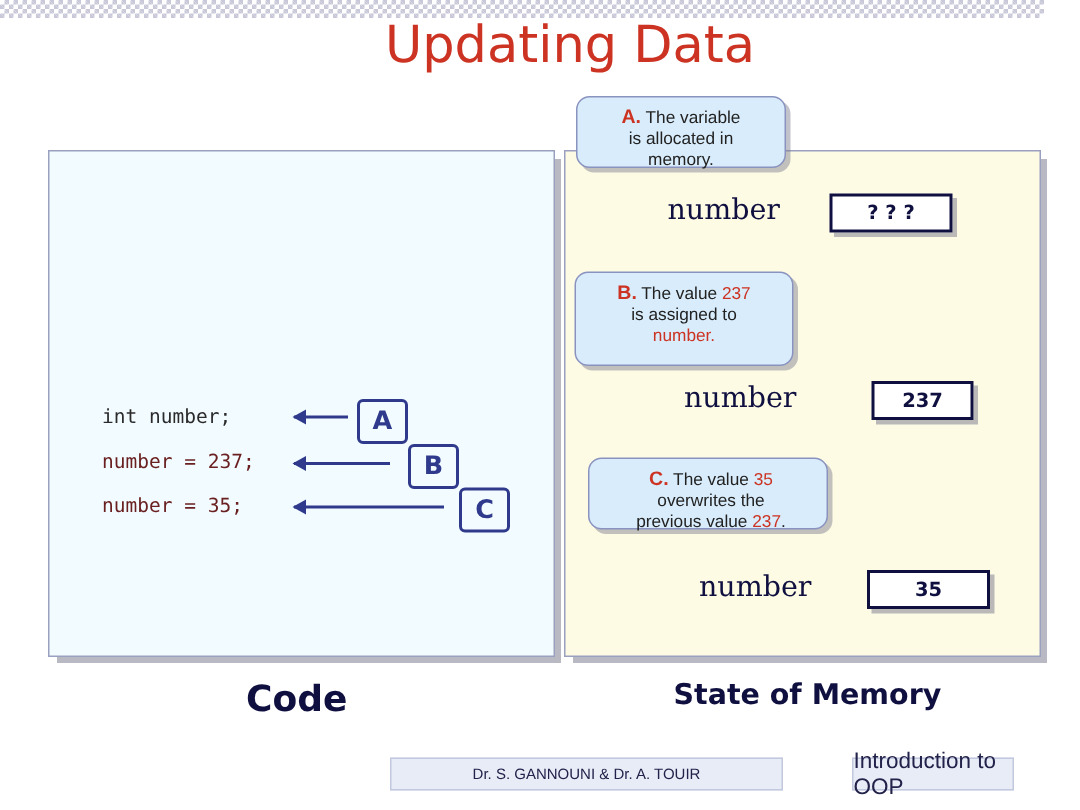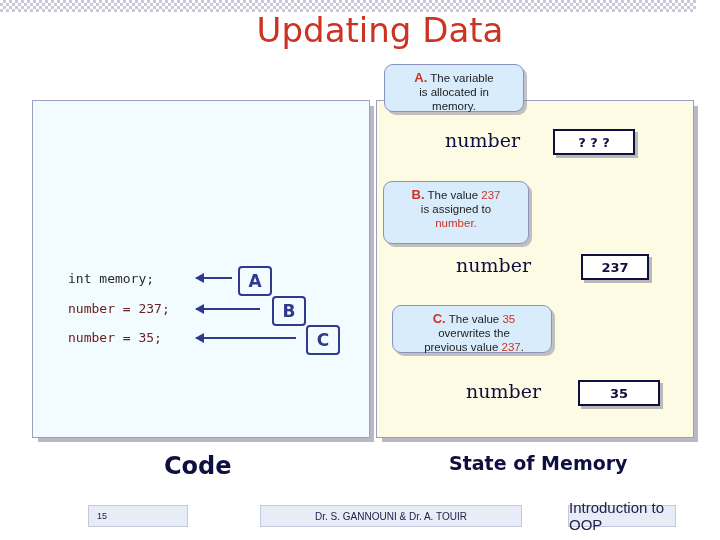--- a/index.html
+++ b/index.html
@@ -248,21 +248,21 @@
   </div>
 
   <div class="title">Updating Data</div>
 
   <div class="panel-shadow code-panel-shadow"></div>
   <div class="panel code-panel"></div>
 
   <div class="panel-shadow mem-panel-shadow"></div>
   <div class="panel mem-panel"></div>
 
-  <div class="code-line l1">int memory;</div>
+  <div class="code-line l1">int number;</div>
   <div class="code-line l2">number = 237;</div>
   <div class="code-line l3">number = 35;</div>
 
   <div class="arrow a1"></div>
   <div class="arrow a2"></div>
   <div class="arrow a3"></div>
 
   <div class="badge bA">A</div>
   <div class="badge bB">B</div>
   <div class="badge bC">C</div>
@@ -296,17 +296,16 @@
 
   <div class="mem-label m2">number</div>
   <div class="mem-box v2">237</div>
 
   <div class="mem-label m3">number</div>
   <div class="mem-box v3">35</div>
 
   <div class="caption code-cap">Code</div>
   <div class="caption mem-cap">State of Memory</div>
 
-  <div class="footer-box footer-num">15</div>
   <div class="footer-box footer-center">Dr. S. GANNOUNI &amp; Dr. A. TOUIR</div>
   <div class="footer-box footer-right">Introduction to OOP</div>
 
 </div>
 
 </body></html>

